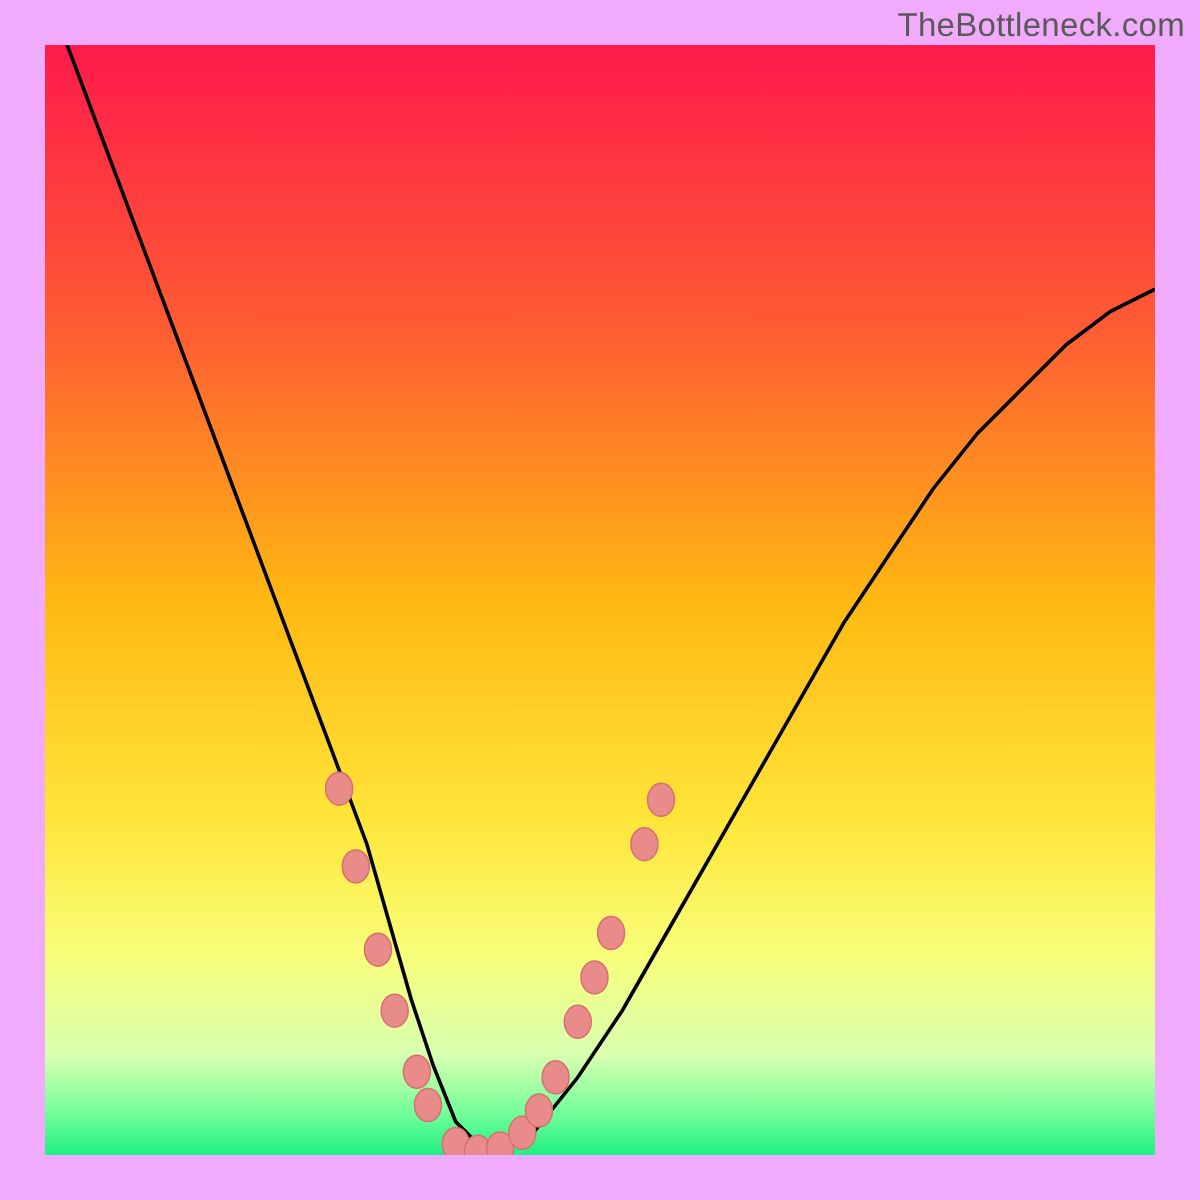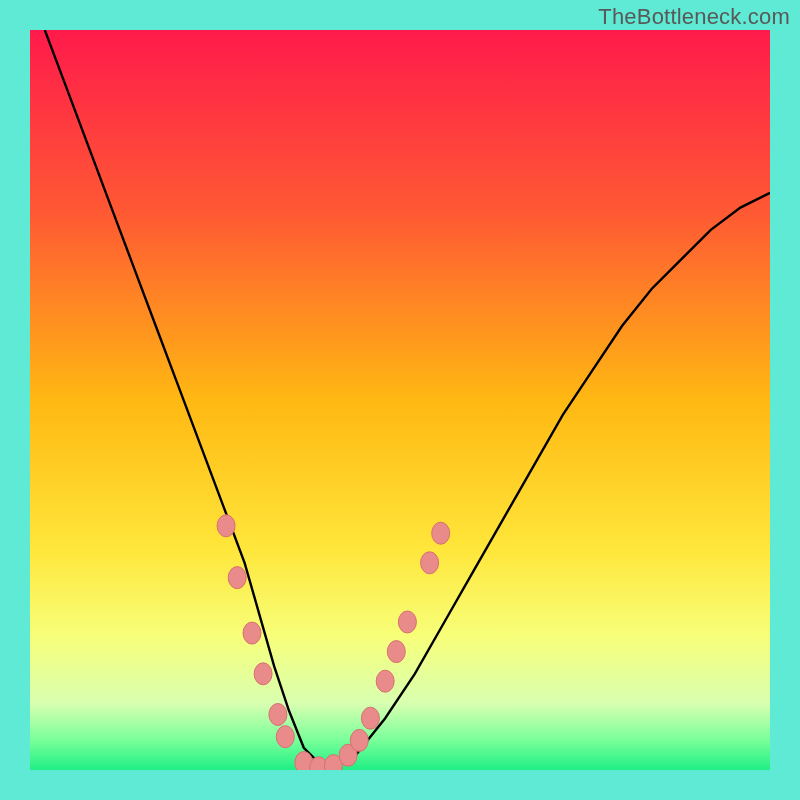--- a/index.html
+++ b/index.html
@@ -8,21 +8,21 @@
     width: 800px;
     height: 800px;
     overflow: hidden;
     background: #000;
     font-family: Arial, Helvetica, sans-serif;
   }
   .frame {
     position: relative;
     width: 800px;
     height: 800px;
-    background: #5eead4;
+    background: #f0abfc;
   }
   .plot {
     position: absolute;
     left: 30px;
     top: 30px;
     width: 740px;
     height: 740px;
     overflow: hidden;
   }
   .watermark {

